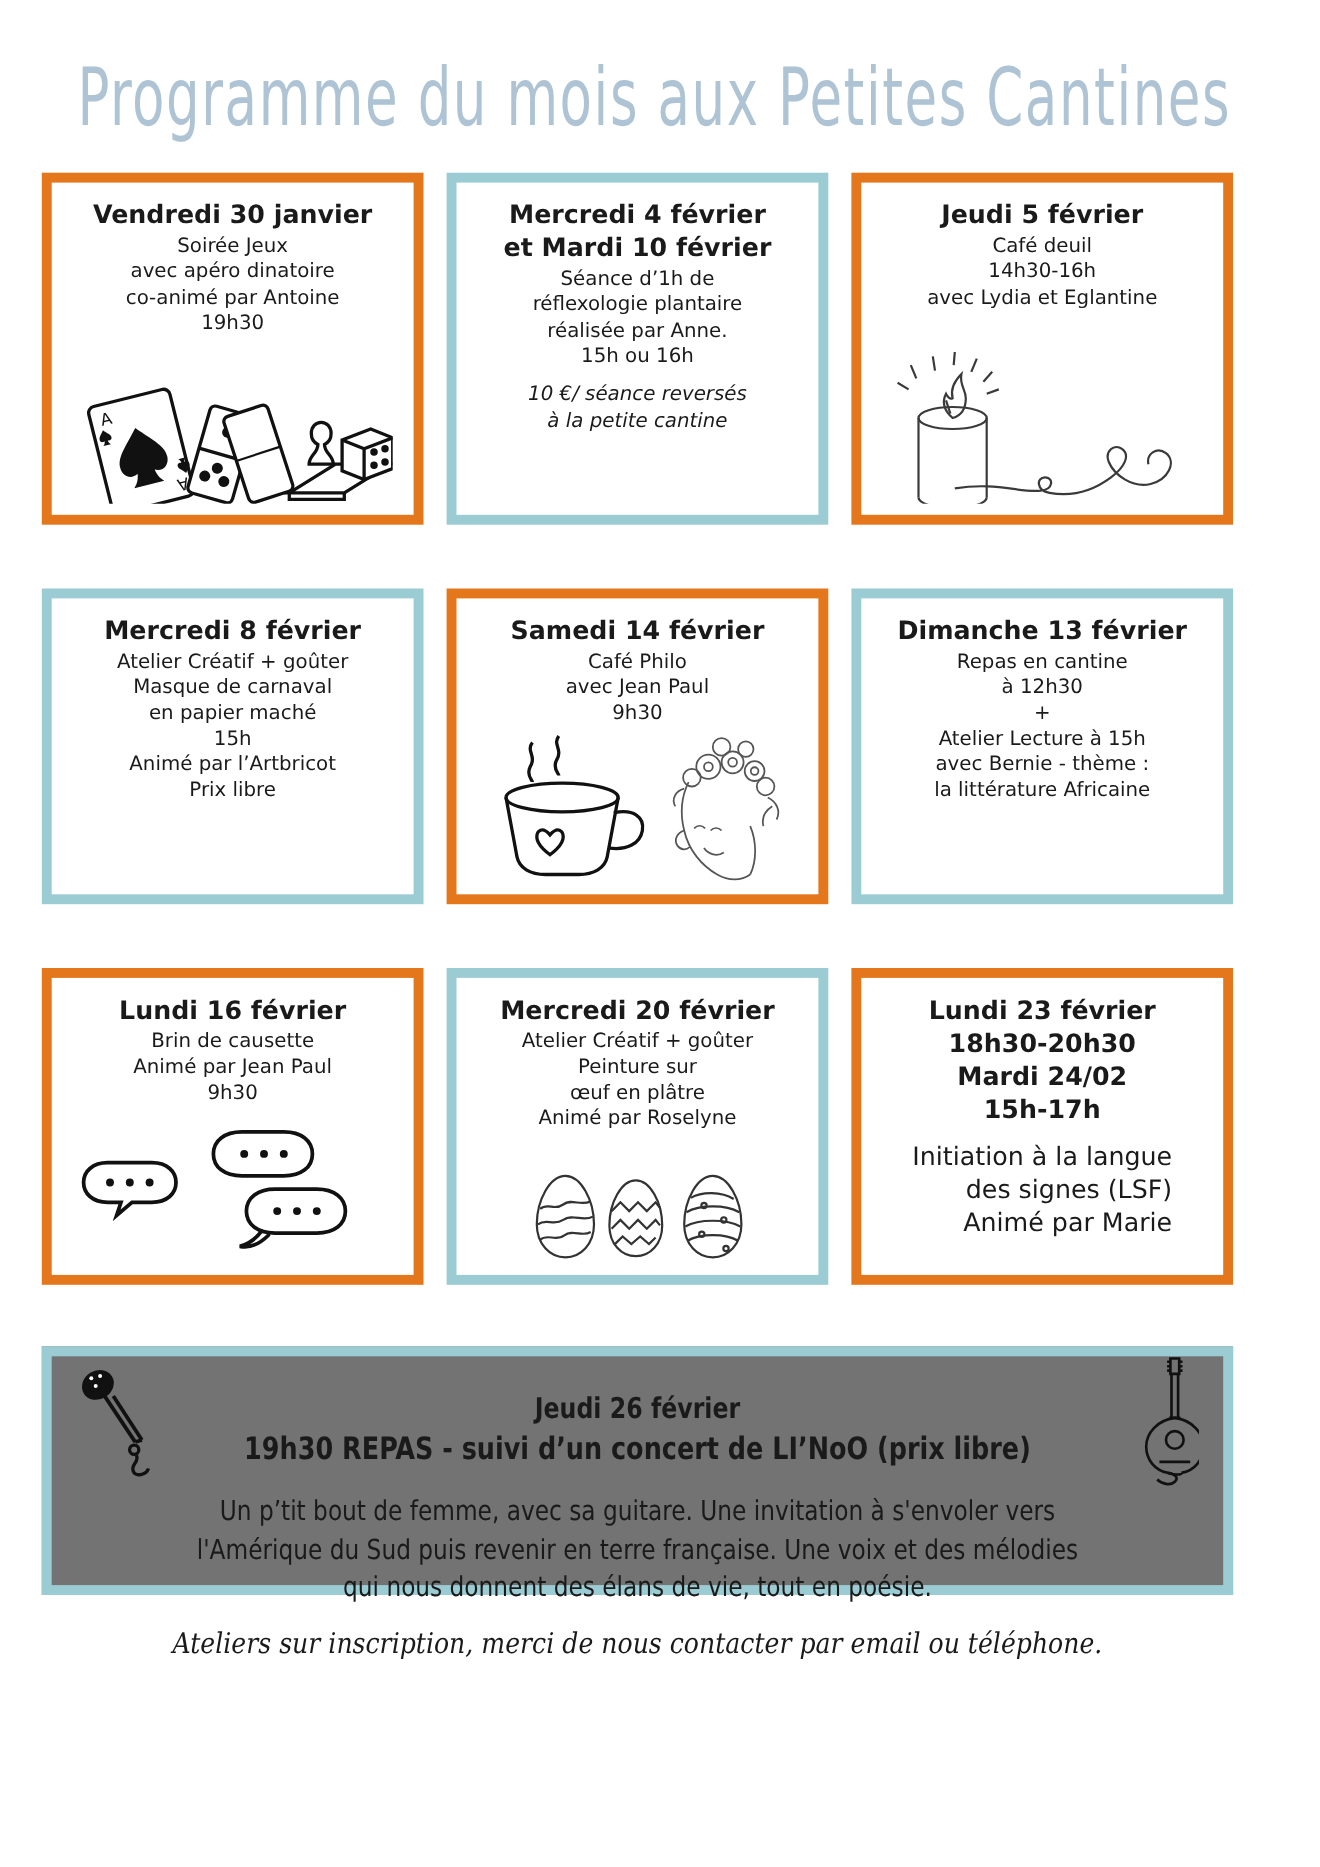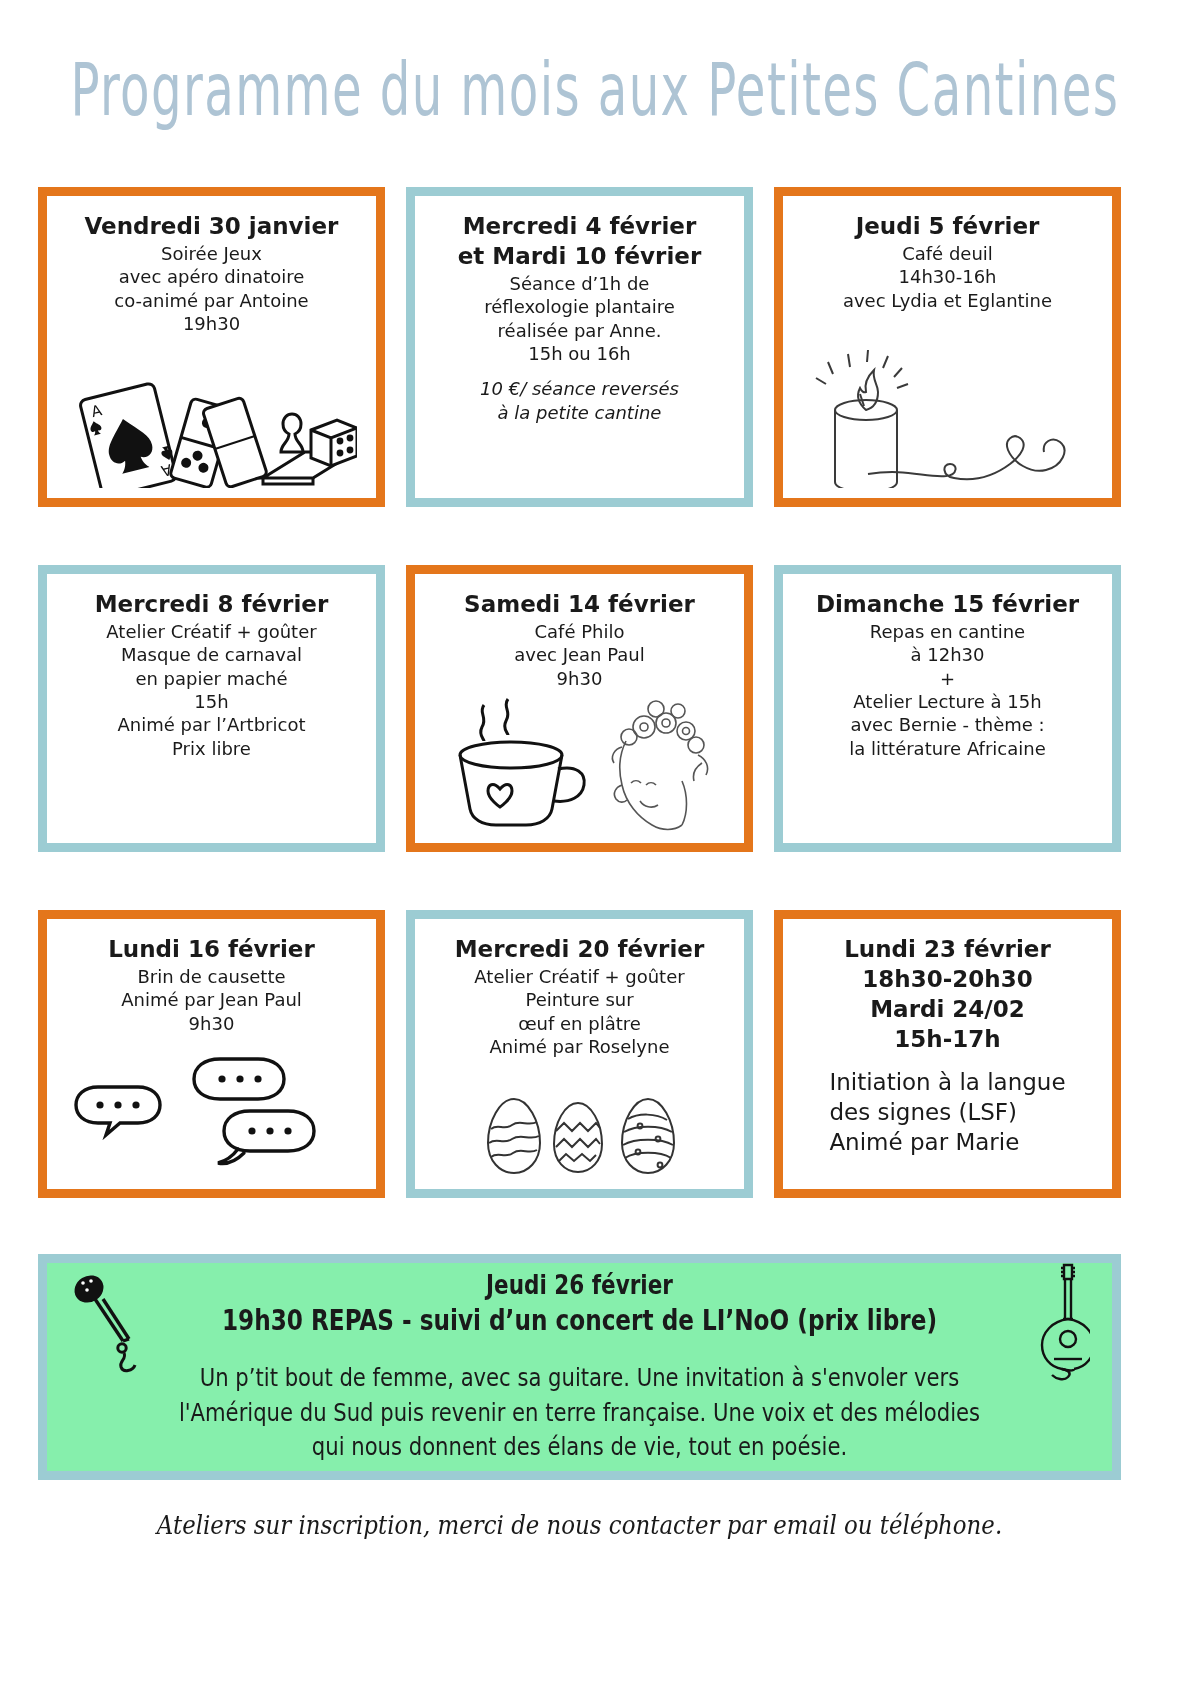--- a/index.html
+++ b/index.html
@@ -32,21 +32,21 @@
     letter-spacing: 1.5px;
     padding-top: 42px;
     line-height: 1.0;
     transform: scaleY(1.28) scaleX(0.94);
     transform-origin: center top;
     white-space: nowrap;
   }
 
   
   .grid {
-    margin-top: 88px;
+    margin-top: 58px;
     display: grid;
     grid-template-columns: repeat(3, 1fr);
     column-gap: 21px;
     row-gap: 58px;
   }
   .card {
     border: 9px solid #e4761b;
     background: #fff;
     box-sizing: border-box;
     padding: 16px 8px 10px 8px;
@@ -74,38 +74,38 @@
   .card-note {
     font-style: italic;
     font-size: 18px;
     line-height: 1.30;
     text-align: center;
     margin-top: 12px;
   }
   .card-extra {
     font-size: 23px;
     line-height: 1.32;
-    text-align: left;
+    text-align: right;
     margin-top: 12px;
   }
   .art {
     margin-top: auto;
     width: 100%;
     display: flex;
     justify-content: center;
     align-items: flex-end;
   }
 
   
   .banner {
     margin-top: 56px;
     border: 9px solid #9cccd3;
-    background: #86efac;
+    background: #737373;
     box-sizing: border-box;
-    padding: 6px 18px 20px 18px;
+    padding: 32px 18px 20px 18px;
     position: relative;
     height: 226px;
   }
   .banner-head {
     text-align: center;
     font-family: "DejaVu Sans Condensed", "Liberation Sans Narrow", "Liberation Sans", sans-serif;
     font-weight: bold;
     line-height: 1.30;
     transform: scaleX(0.92);
   }
@@ -260,21 +260,21 @@
             <circle cx="236" cy="30" r="4"></circle>
             <circle cx="256" cy="38" r="3.5"></circle>
             <path d="M268 62 C276 66 280 74 276 82 M272 70 C266 74 262 80 264 88"></path>
             <path d="M192 54 C184 56 180 64 184 70"></path>
           </g>
         </svg>
       </div>
     </div>
 
     <div class="card teal r2">
-      <div class="card-title">Dimanche 15 février</div>
+      <div class="card-title">Dimanche 13 février</div>
       <div class="card-lines">Repas en cantine<br>à 12h30<br>+<br>Atelier Lecture à 15h<br>avec Bernie - thème :<br>la littérature Africaine</div>
     </div>
 
     <div class="card r3">
       <div class="card-title">Lundi 16 février</div>
       <div class="card-lines">Brin de causette<br>Animé par Jean Paul<br>9h30</div>
       <div class="art">
         <svg width="300" height="130" viewBox="0 0 300 130">
           <g fill="none" stroke="#111" stroke-width="3.4" stroke-linecap="round">
             <path d="M36 38 C22 38 14 46 14 56 C14 66 22 74 36 74 L48 74 L44 86 L58 74 L76 74 C90 74 98 66 98 56 C98 46 90 38 76 38 Z"></path>

